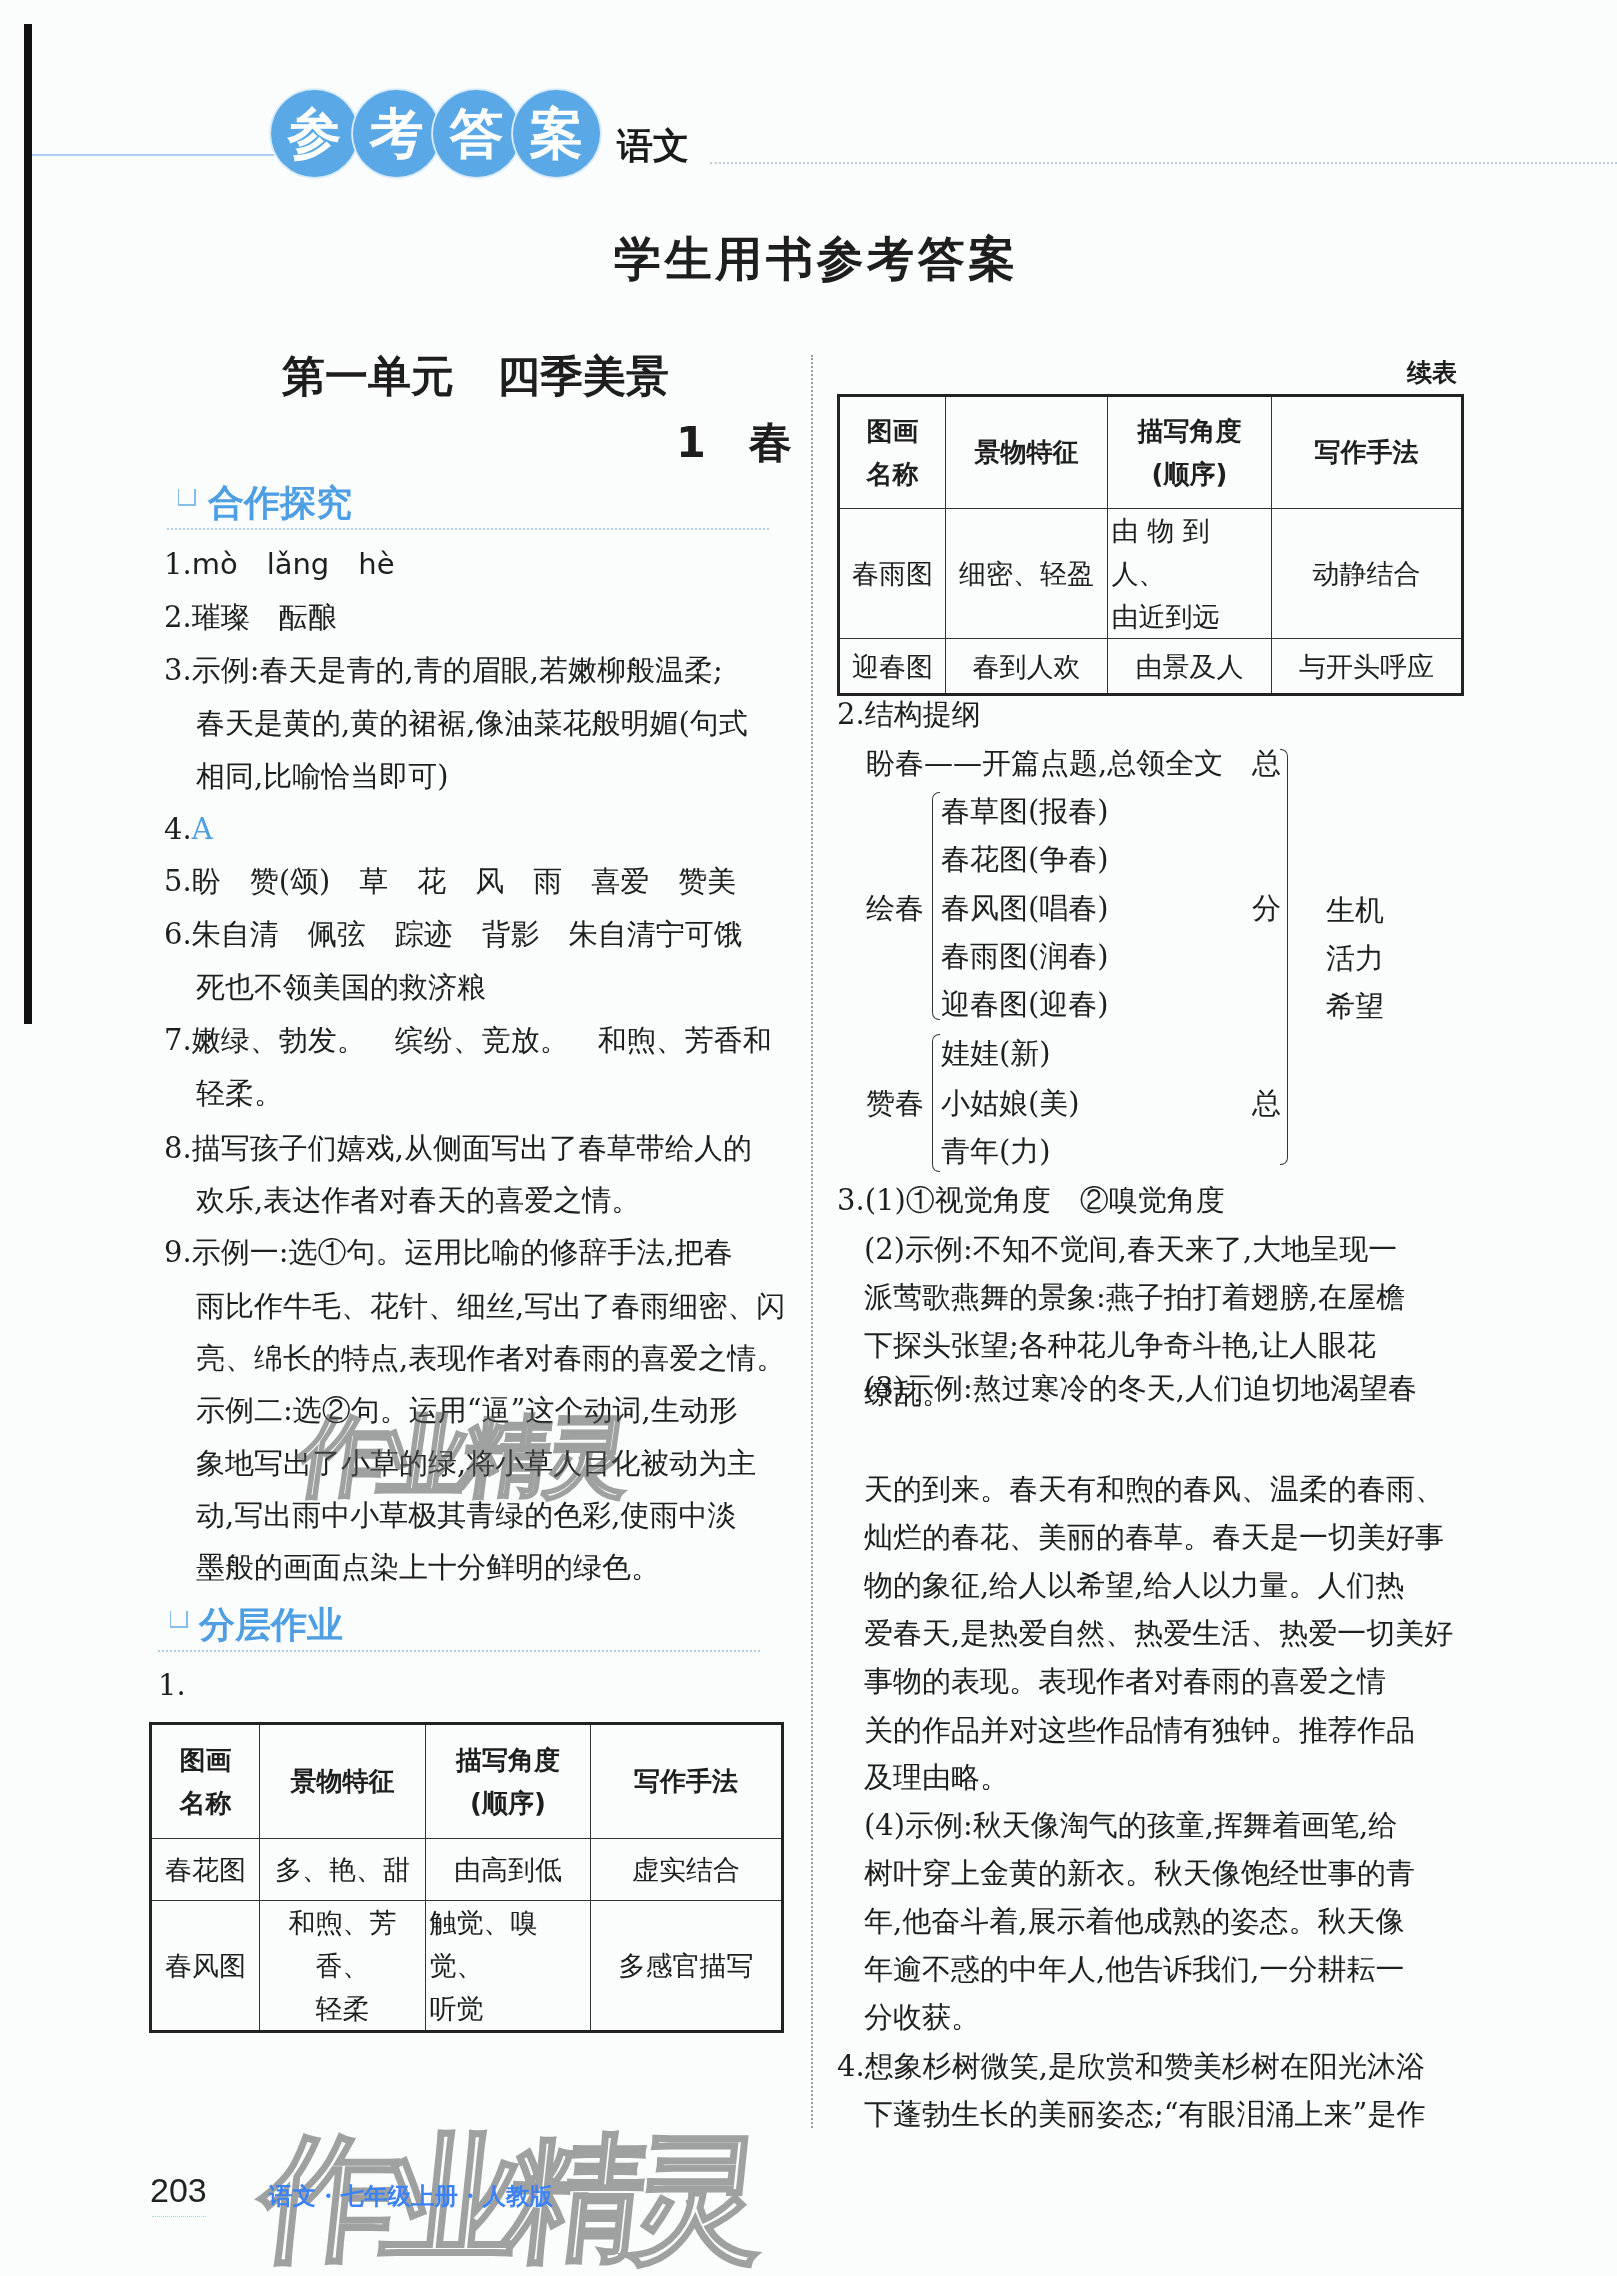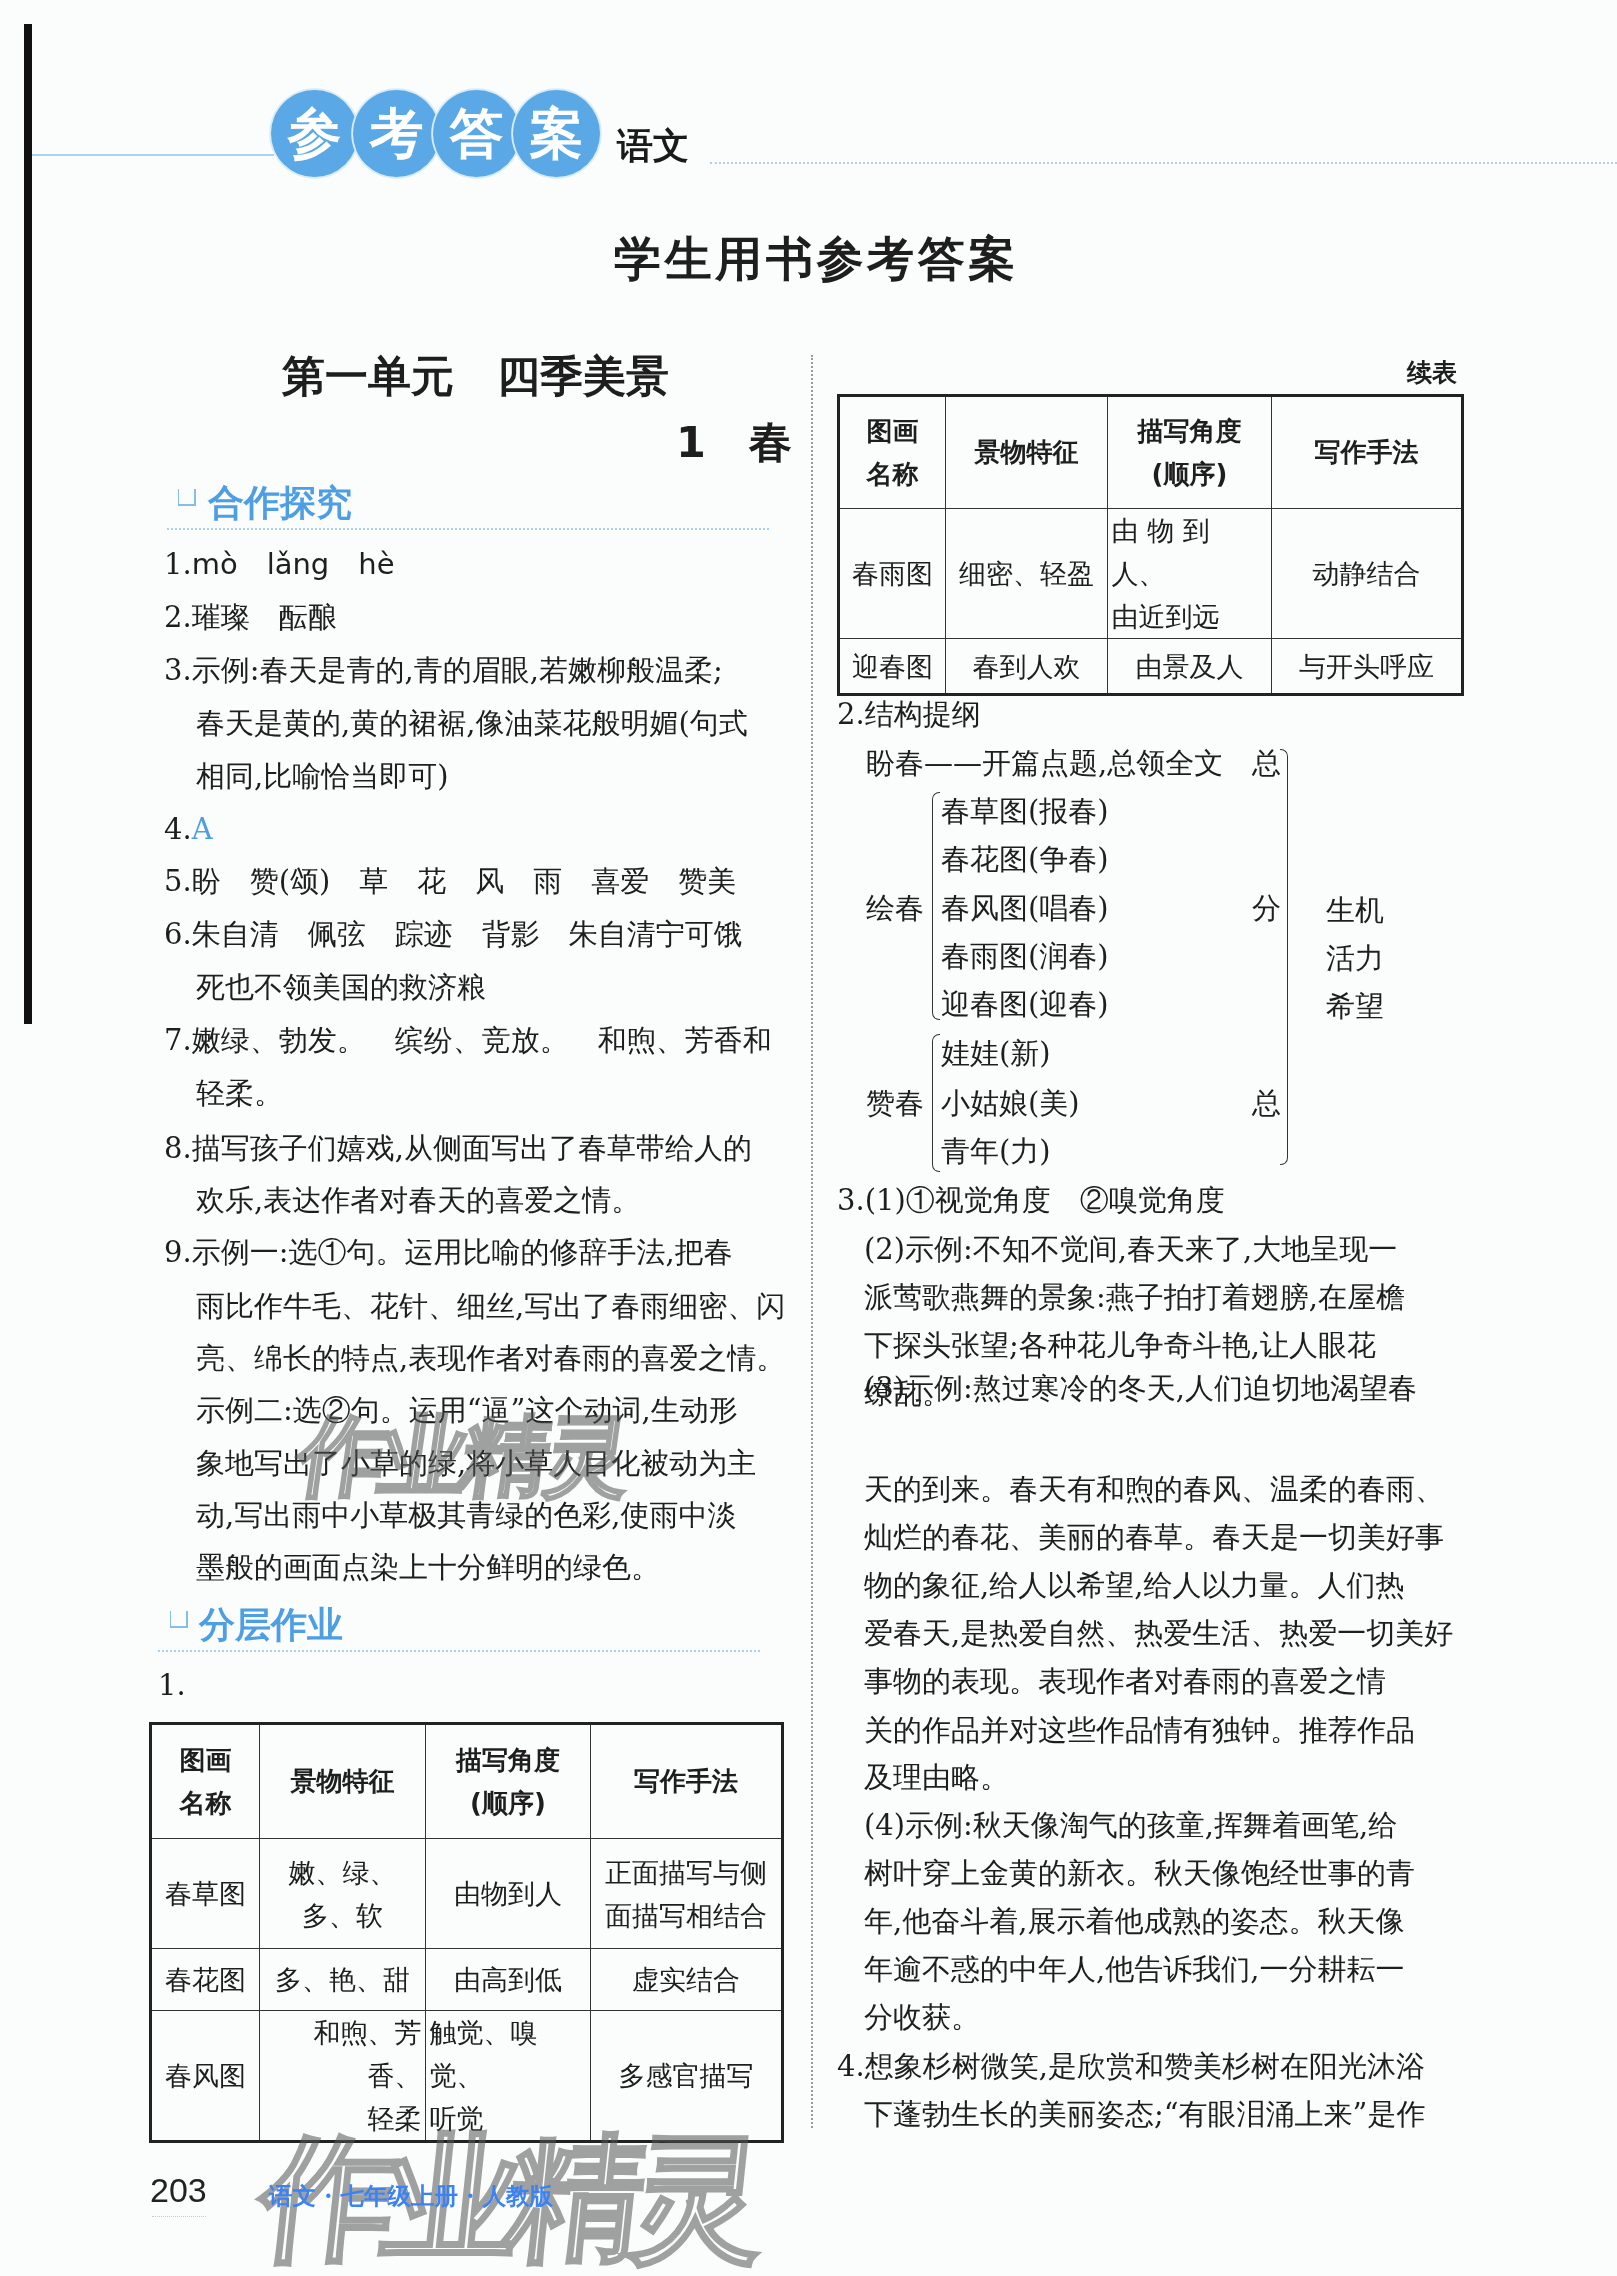--- a/index.html
+++ b/index.html
@@ -102,35 +102,29 @@
       <col style="width:165px">
       <col style="width:192px">
     </colgroup>
   <tbody>
       <tr style="height:115px">
     <th><span>图画</span><br><span>名称</span></th>
     <th><span>景物特征</span></th>
     <th><span>描写角度</span><br><span>(顺序)</span></th>
     <th><span>写作手法</span></th>
   </tr>
-  <tr style="height:110px">
-    <td><span>春草图</span></td>
-    <td><span>嫩、绿、</span><br><span>多、软</span></td>
-    <td><span>由物到人</span></td>
-    <td><span>正面描写与侧</span><br><span>面描写相结合</span></td>
-  </tr>
   <tr style="height:62px">
     <td><span>春花图</span></td>
     <td><span>多、艳、甜</span></td>
     <td><span>由高到低</span></td>
     <td><span>虚实结合</span></td>
   </tr>
   <tr style="height:115px">
     <td><span>春风图</span></td>
-    <td style="text-align:right"><span>和煦、芳香、</span><br><span>轻柔</span></td>
+    <td style="text-align:center"><span>和煦、芳香、</span><br><span>轻柔</span></td>
     <td style="text-align:left"><span>触觉、嗅觉、</span><br><span>听觉</span></td>
     <td><span>多感官描写</span></td>
   </tr>
 </tbody>
   </table>
 
 <div class="ln" style="left:1407px;top:355px;font-weight:bold;font-size:25px;font-family:'DejaVu Sans',sans-serif">续表</div>
 
 <table class="ans" style="left:837px;top:394px;width:623px">
   <colgroup>

